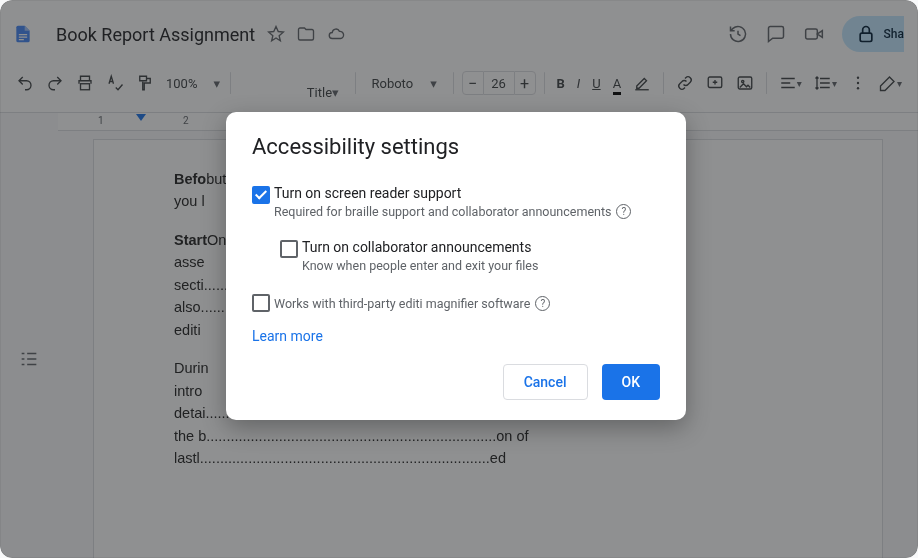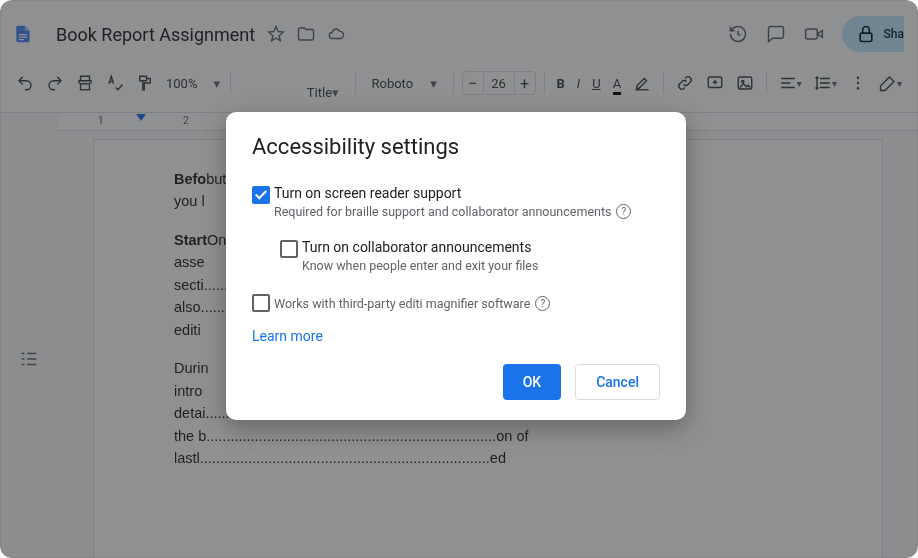--- a/index.html
+++ b/index.html
@@ -416,18 +416,18 @@
       <div class="desc">
           <span>Works with third-party editi magnifier software</span>
           <span class="help-ic">?</span>
         </div>
     </div>
   </div>
 
   <div class="learn">Learn more</div>
 
   <div class="modal-actions">
+    <div class="btn secondary">Cancel</div>
     <div class="btn primary">OK</div>
-    <div class="btn secondary">Cancel</div>
   </div>
 </div>
 
 <div class="corner-round"></div>
 
 </body></html>

